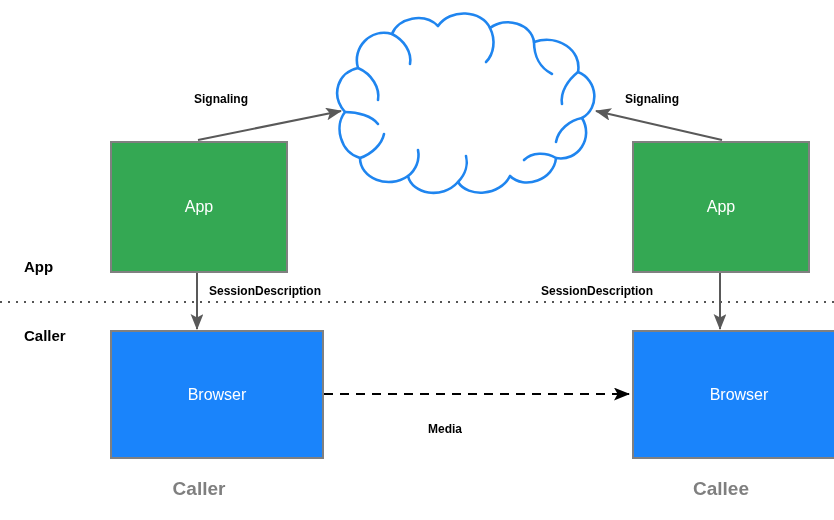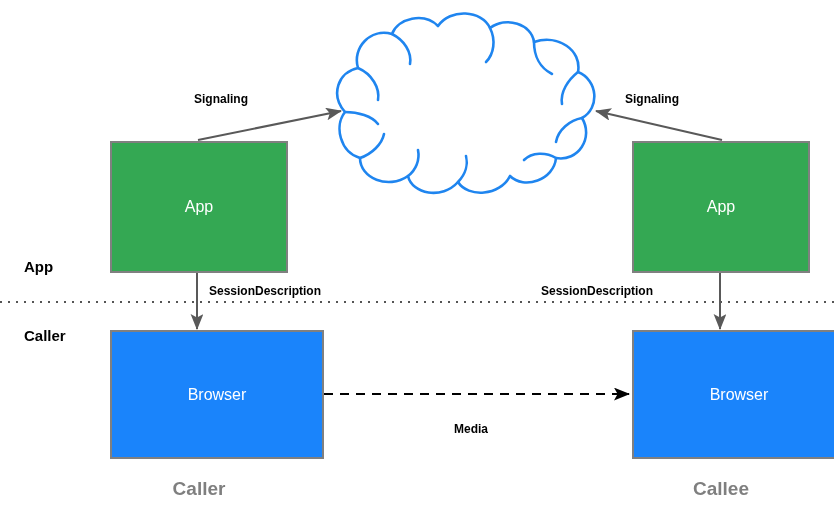--- a/index.html
+++ b/index.html
@@ -153,21 +153,21 @@
   </div>
 
   <div class="edge-label" style="left:194px; top:92px;">Signaling</div>
 
   <div class="edge-label" style="left:625px; top:92px;">Signaling</div>
 
   <div class="edge-label" style="left:209px; top:284px;">SessionDescription</div>
 
   <div class="edge-label" style="left:541px; top:284px;">SessionDescription</div>
 
-  <div class="edge-label" style="left:454px; top:422px;">Media</div>
+  <div class="edge-label" style="left:428px; top:422px;">Media</div>
 
   <div class="layer-label" style="left:24px; top:258px;">App</div>
 
   <div class="layer-label" style="left:24px; top:327px;">Caller</div>
 
   <div class="role-label" style="left:110px; top:478px; width:178px;">Caller</div>
 
   <div class="role-label" style="left:632px; top:478px; width:178px;">Callee</div>
 
 </div>

